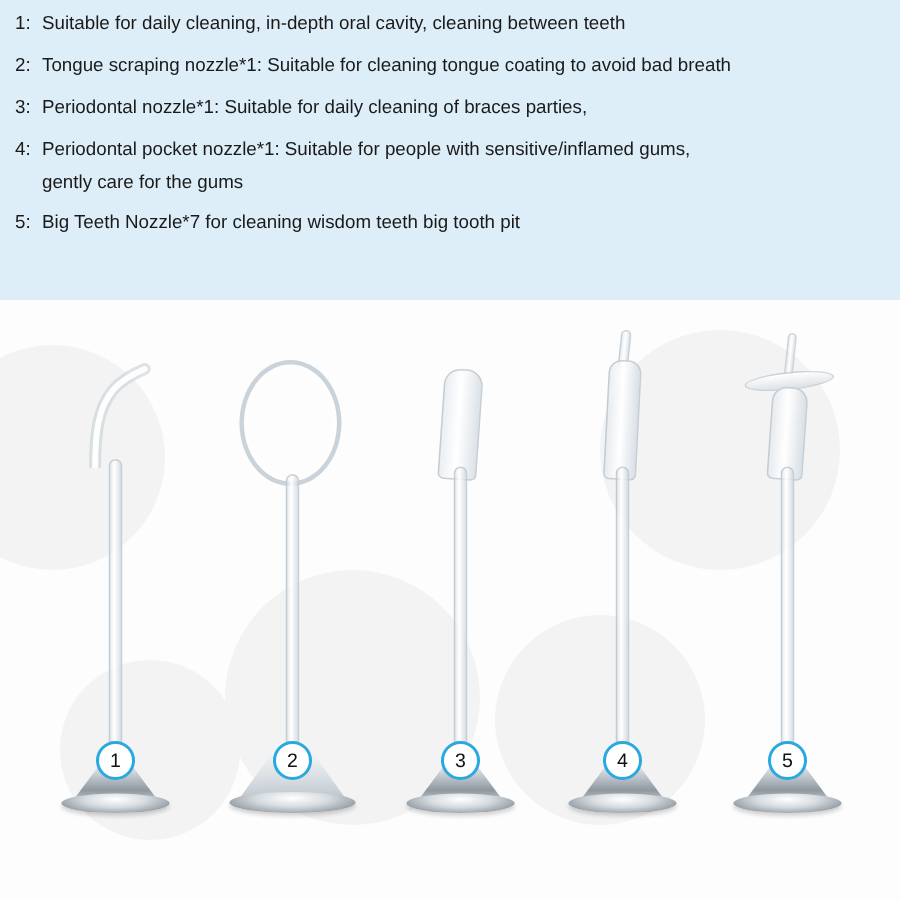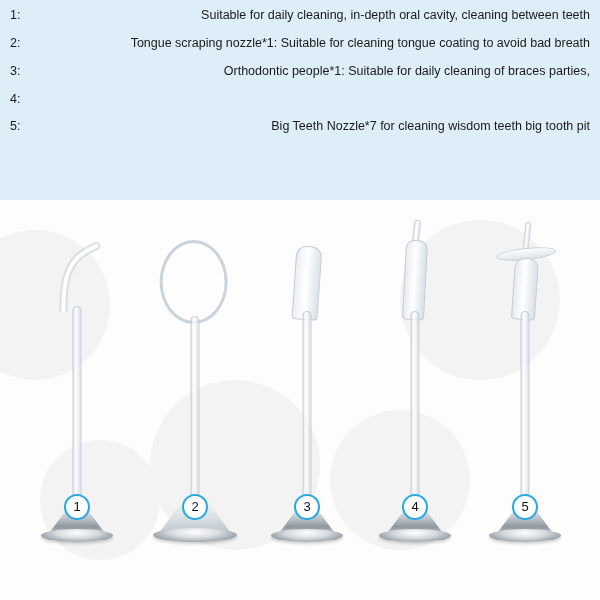--- a/index.html
+++ b/index.html
@@ -40,21 +40,20 @@
     margin-bottom: 13px;
     white-space: nowrap;
   }
   .desc-num {
     width: 18px;
     flex: 0 0 18px;
     color: #1a1a1a;
   }
   .desc-text {
     flex: 1 1 auto;
-    text-align: right;
   }
   .desc-text .cont {
     display: block;
     margin-top: 7px;
   }
   .desc-line.wrapped {
     margin-bottom: 12px;
   }
 
   
@@ -270,26 +269,28 @@
       <span class="desc-text">Suitable for daily cleaning, in-depth oral cavity, cleaning between teeth</span>
     </div>
 
     <div class="desc-line">
       <span class="desc-num">2:</span>
       <span class="desc-text">Tongue scraping nozzle*1: Suitable for cleaning tongue coating to avoid bad breath</span>
     </div>
 
     <div class="desc-line">
       <span class="desc-num">3:</span>
-      <span class="desc-text">Orthodontic people*1: Suitable for daily cleaning of braces parties,</span>
+      <span class="desc-text">Periodontal nozzle*1: Suitable for daily cleaning of braces parties,</span>
     </div>
 
     <div class="desc-line wrapped">
       <span class="desc-num">4:</span>
       <span class="desc-text">
+        <span>Periodontal pocket nozzle*1: Suitable for people with sensitive/inflamed gums,</span>
+        <span class="cont">gently care for the gums</span>
       </span>
     </div>
 
     <div class="desc-line">
       <span class="desc-num">5:</span>
       <span class="desc-text">Big Teeth Nozzle*7 for cleaning wisdom teeth big tooth pit</span>
     </div>
 
   </div>
 

